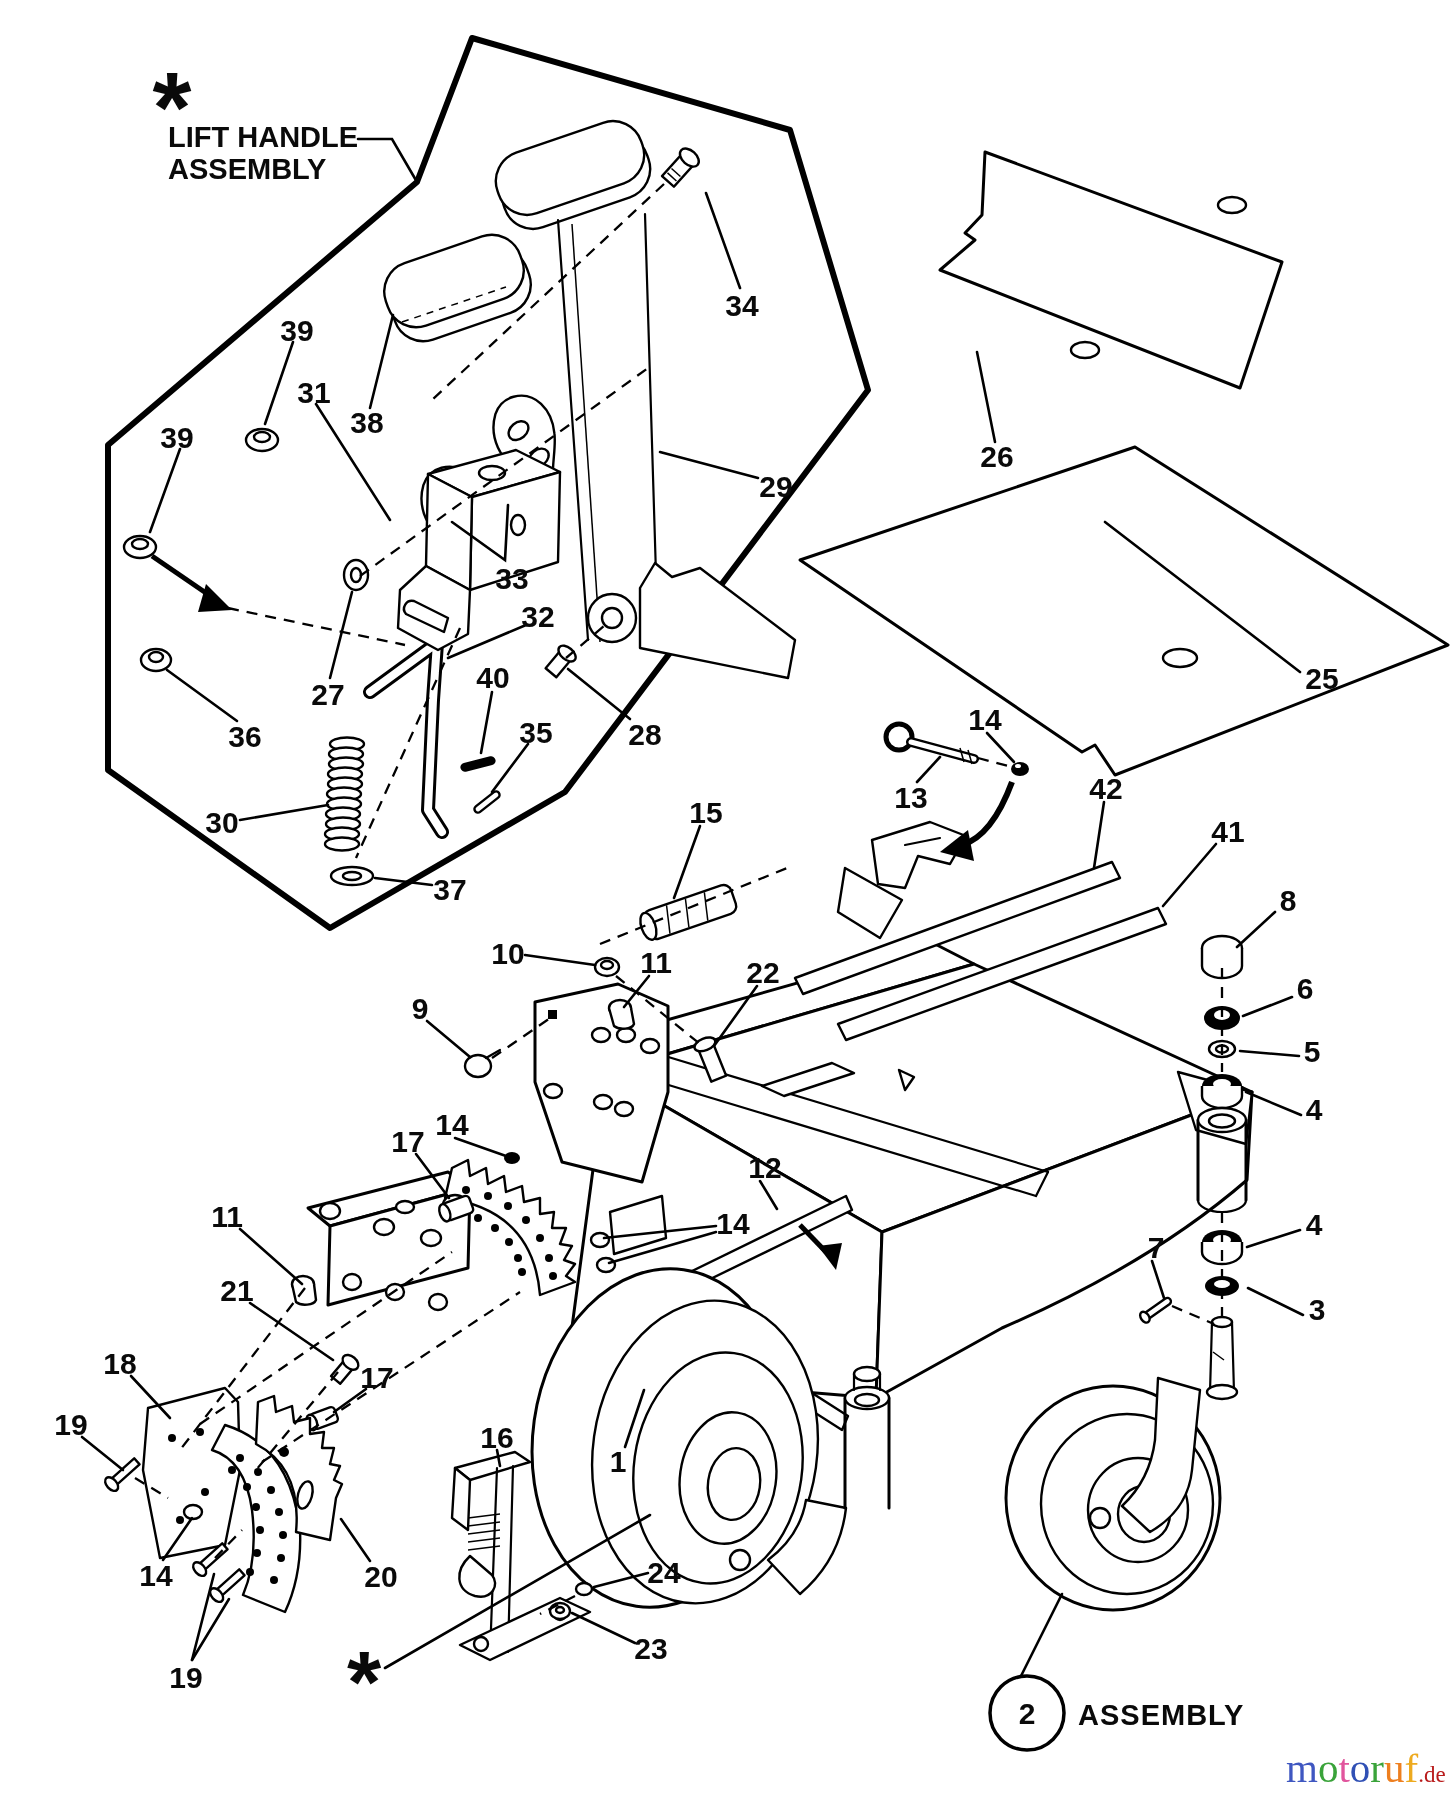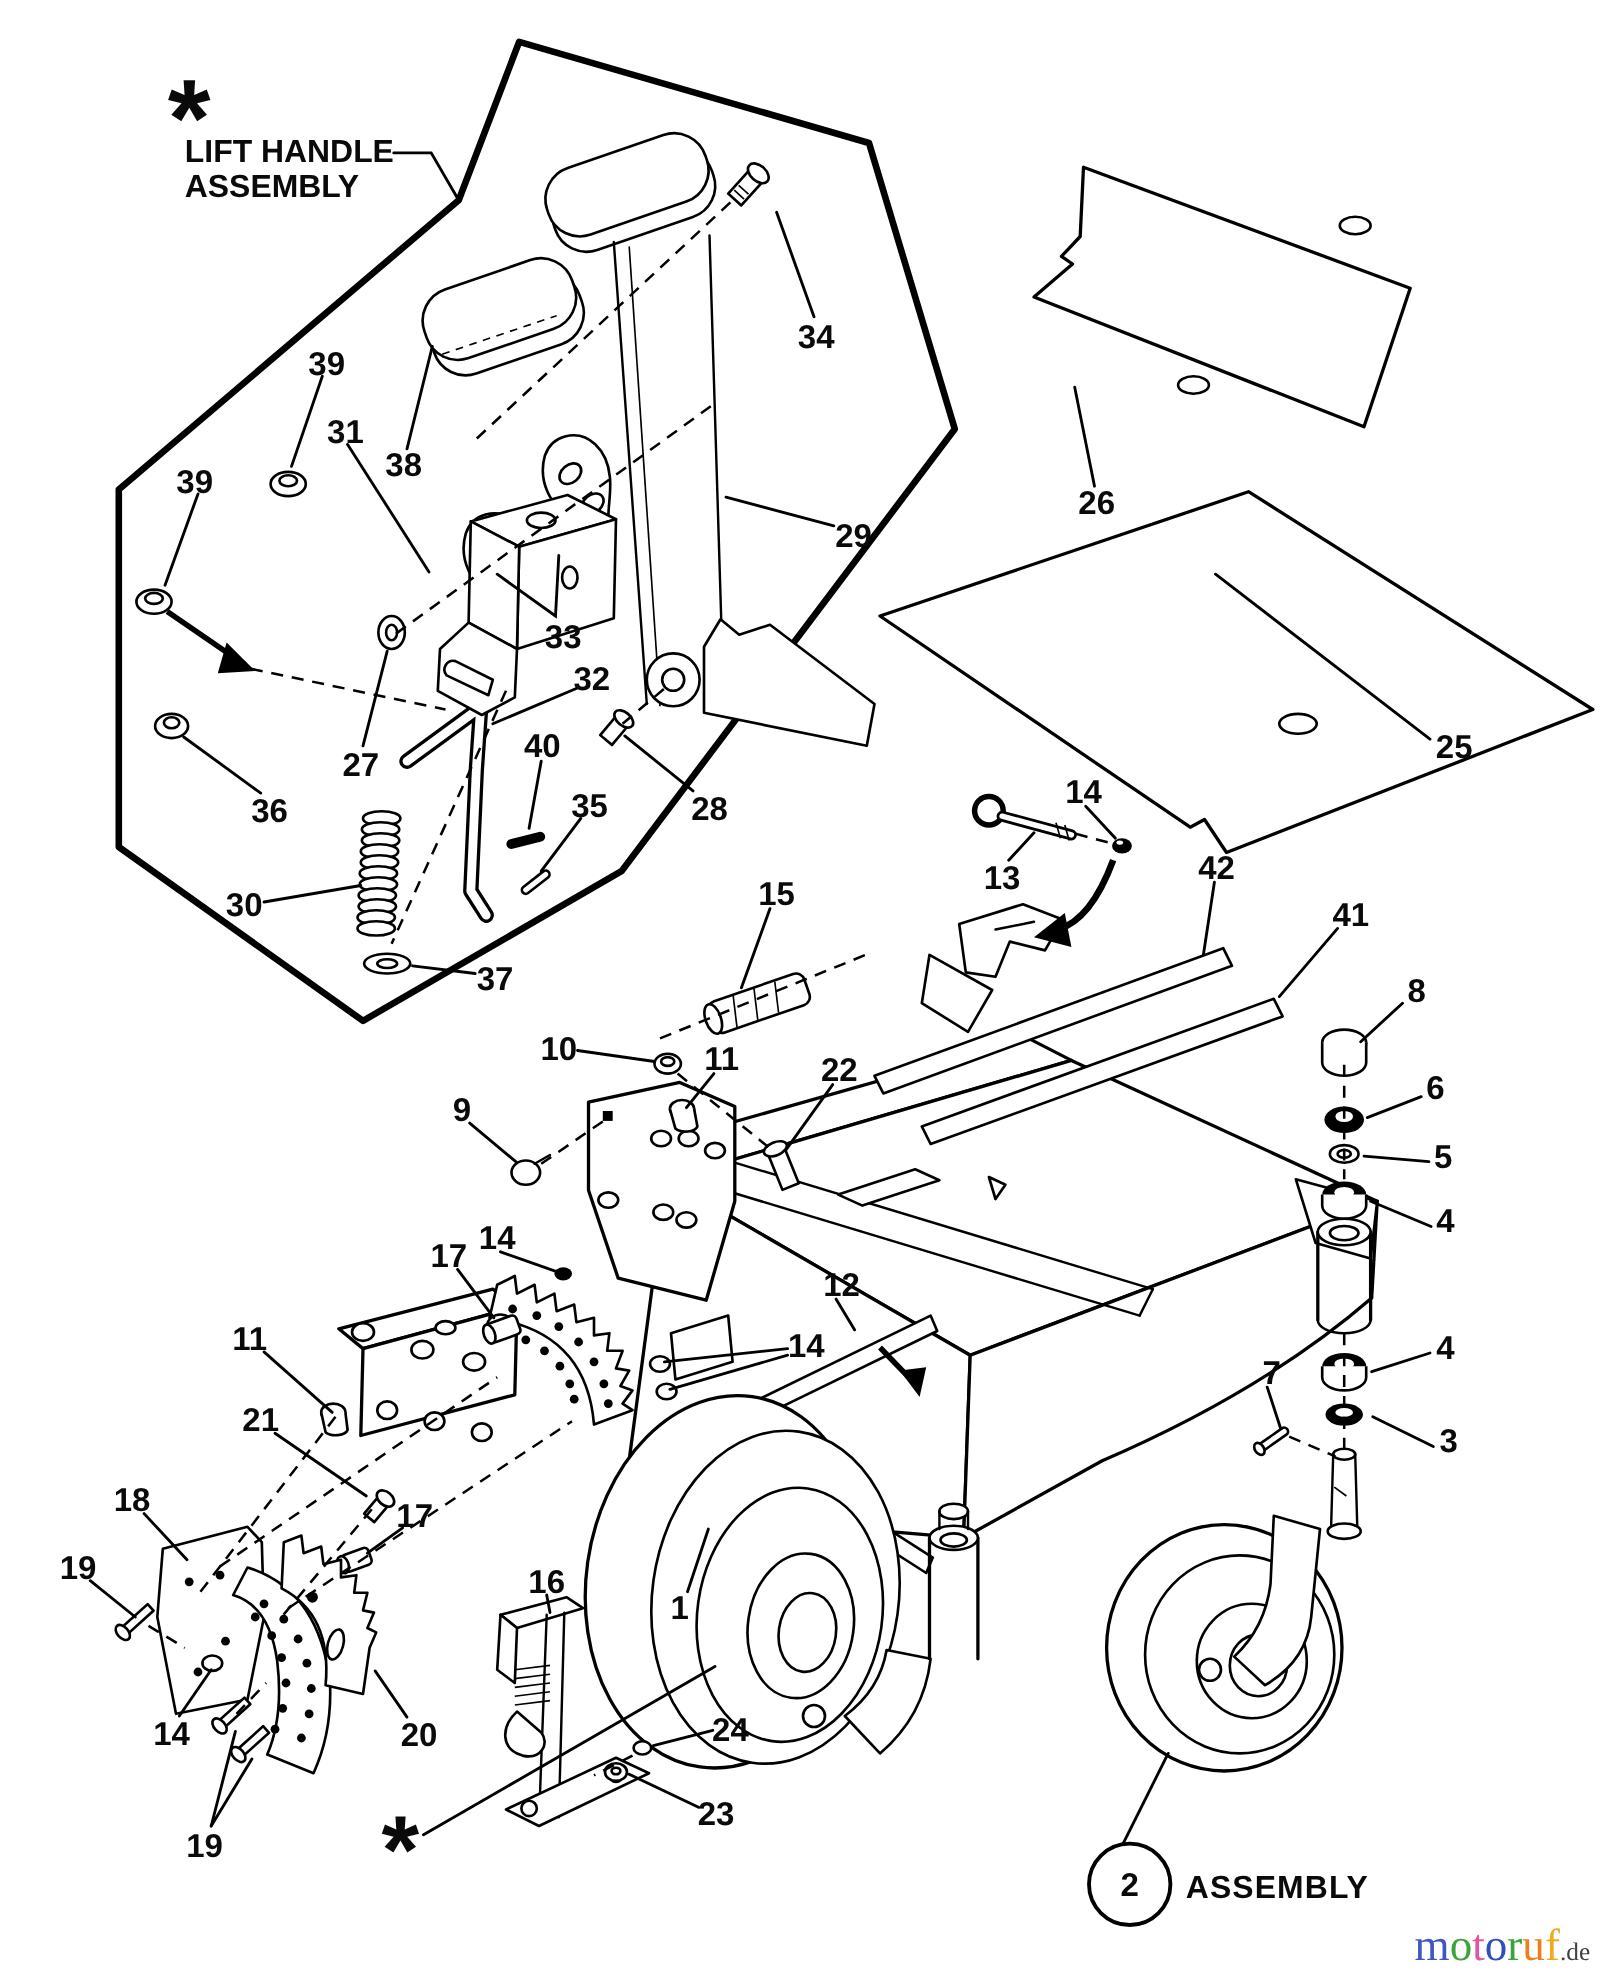--- a/index.html
+++ b/index.html
@@ -16,21 +16,21 @@
   .dash{stroke:#000;stroke-width:2.3;fill:none;stroke-dasharray:11 8;}
   .ldr{stroke:#000;stroke-width:2.6;fill:none;stroke-linecap:round;}
   .plabel{font:bold 30px "Liberation Sans",sans-serif;fill:#0a0a0a;text-anchor:middle;}
   .title-text{font:bold 29px "Liberation Sans",sans-serif;fill:#0a0a0a;}
   .ast{font:bold 100px "Liberation Sans",sans-serif;fill:#0a0a0a;text-anchor:middle;}
   .ast2{font:bold 88px "Liberation Sans",sans-serif;fill:#0a0a0a;text-anchor:middle;}
   .callout-num{font:bold 30px "Liberation Sans",sans-serif;fill:#0a0a0a;text-anchor:middle;}
   .callout-label{font:bold 29px "Liberation Sans",sans-serif;fill:#0a0a0a;letter-spacing:1px;}
   .watermark{position:absolute;left:1286px;top:1748px;white-space:nowrap;
              font-family:"Liberation Serif",serif;font-size:41px;line-height:41px;}
-  .watermark .wm-suffix{font-size:23px;color:#404040;text-align:center;}
+  .watermark .wm-suffix{font-size:23px;color:#b91c1c;text-align:center;}
 </style>
 </head>
 <body>
 
 <div id="stage">
 <svg width="1453" height="1800" viewBox="0 0 1453 1800">
 
   <g>
     <polygon class="w3" style="stroke-width:6" points="472,38 790,130 868,390 565,792 330,928 108,770 108,445 417,182"></polygon>
     <polyline class="ldr" points="358,139 392,139 417,182"></polyline>

